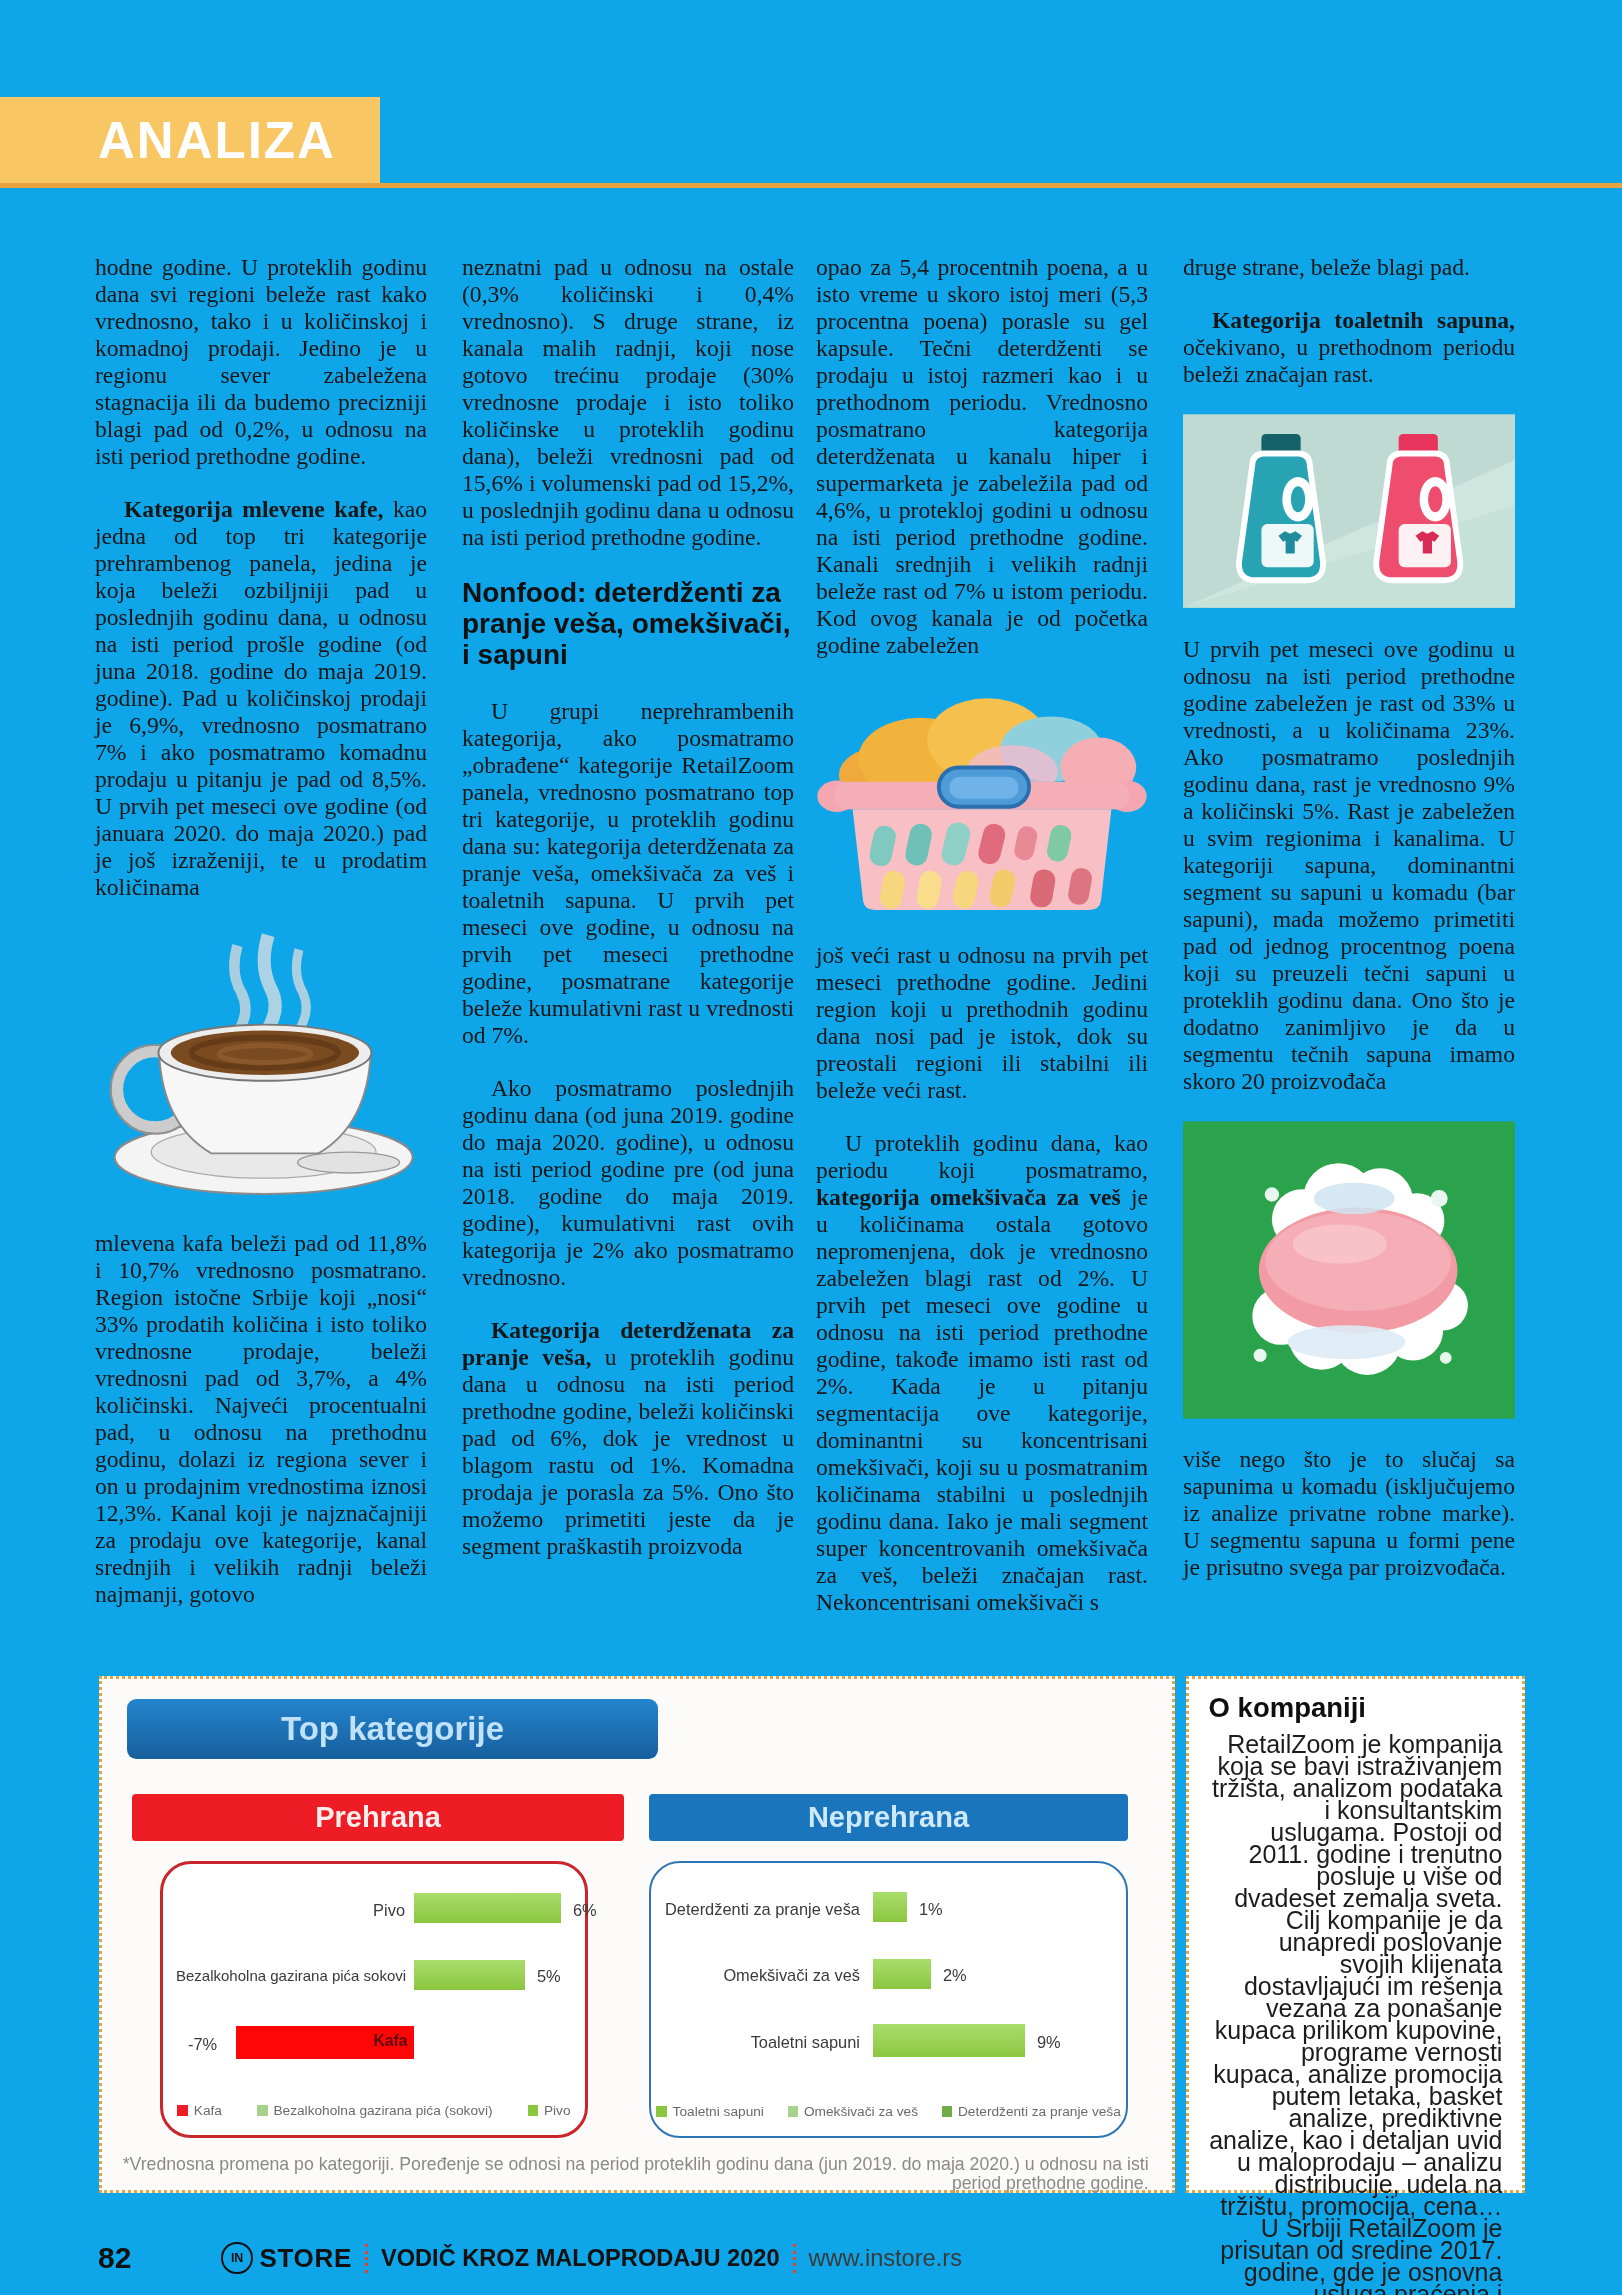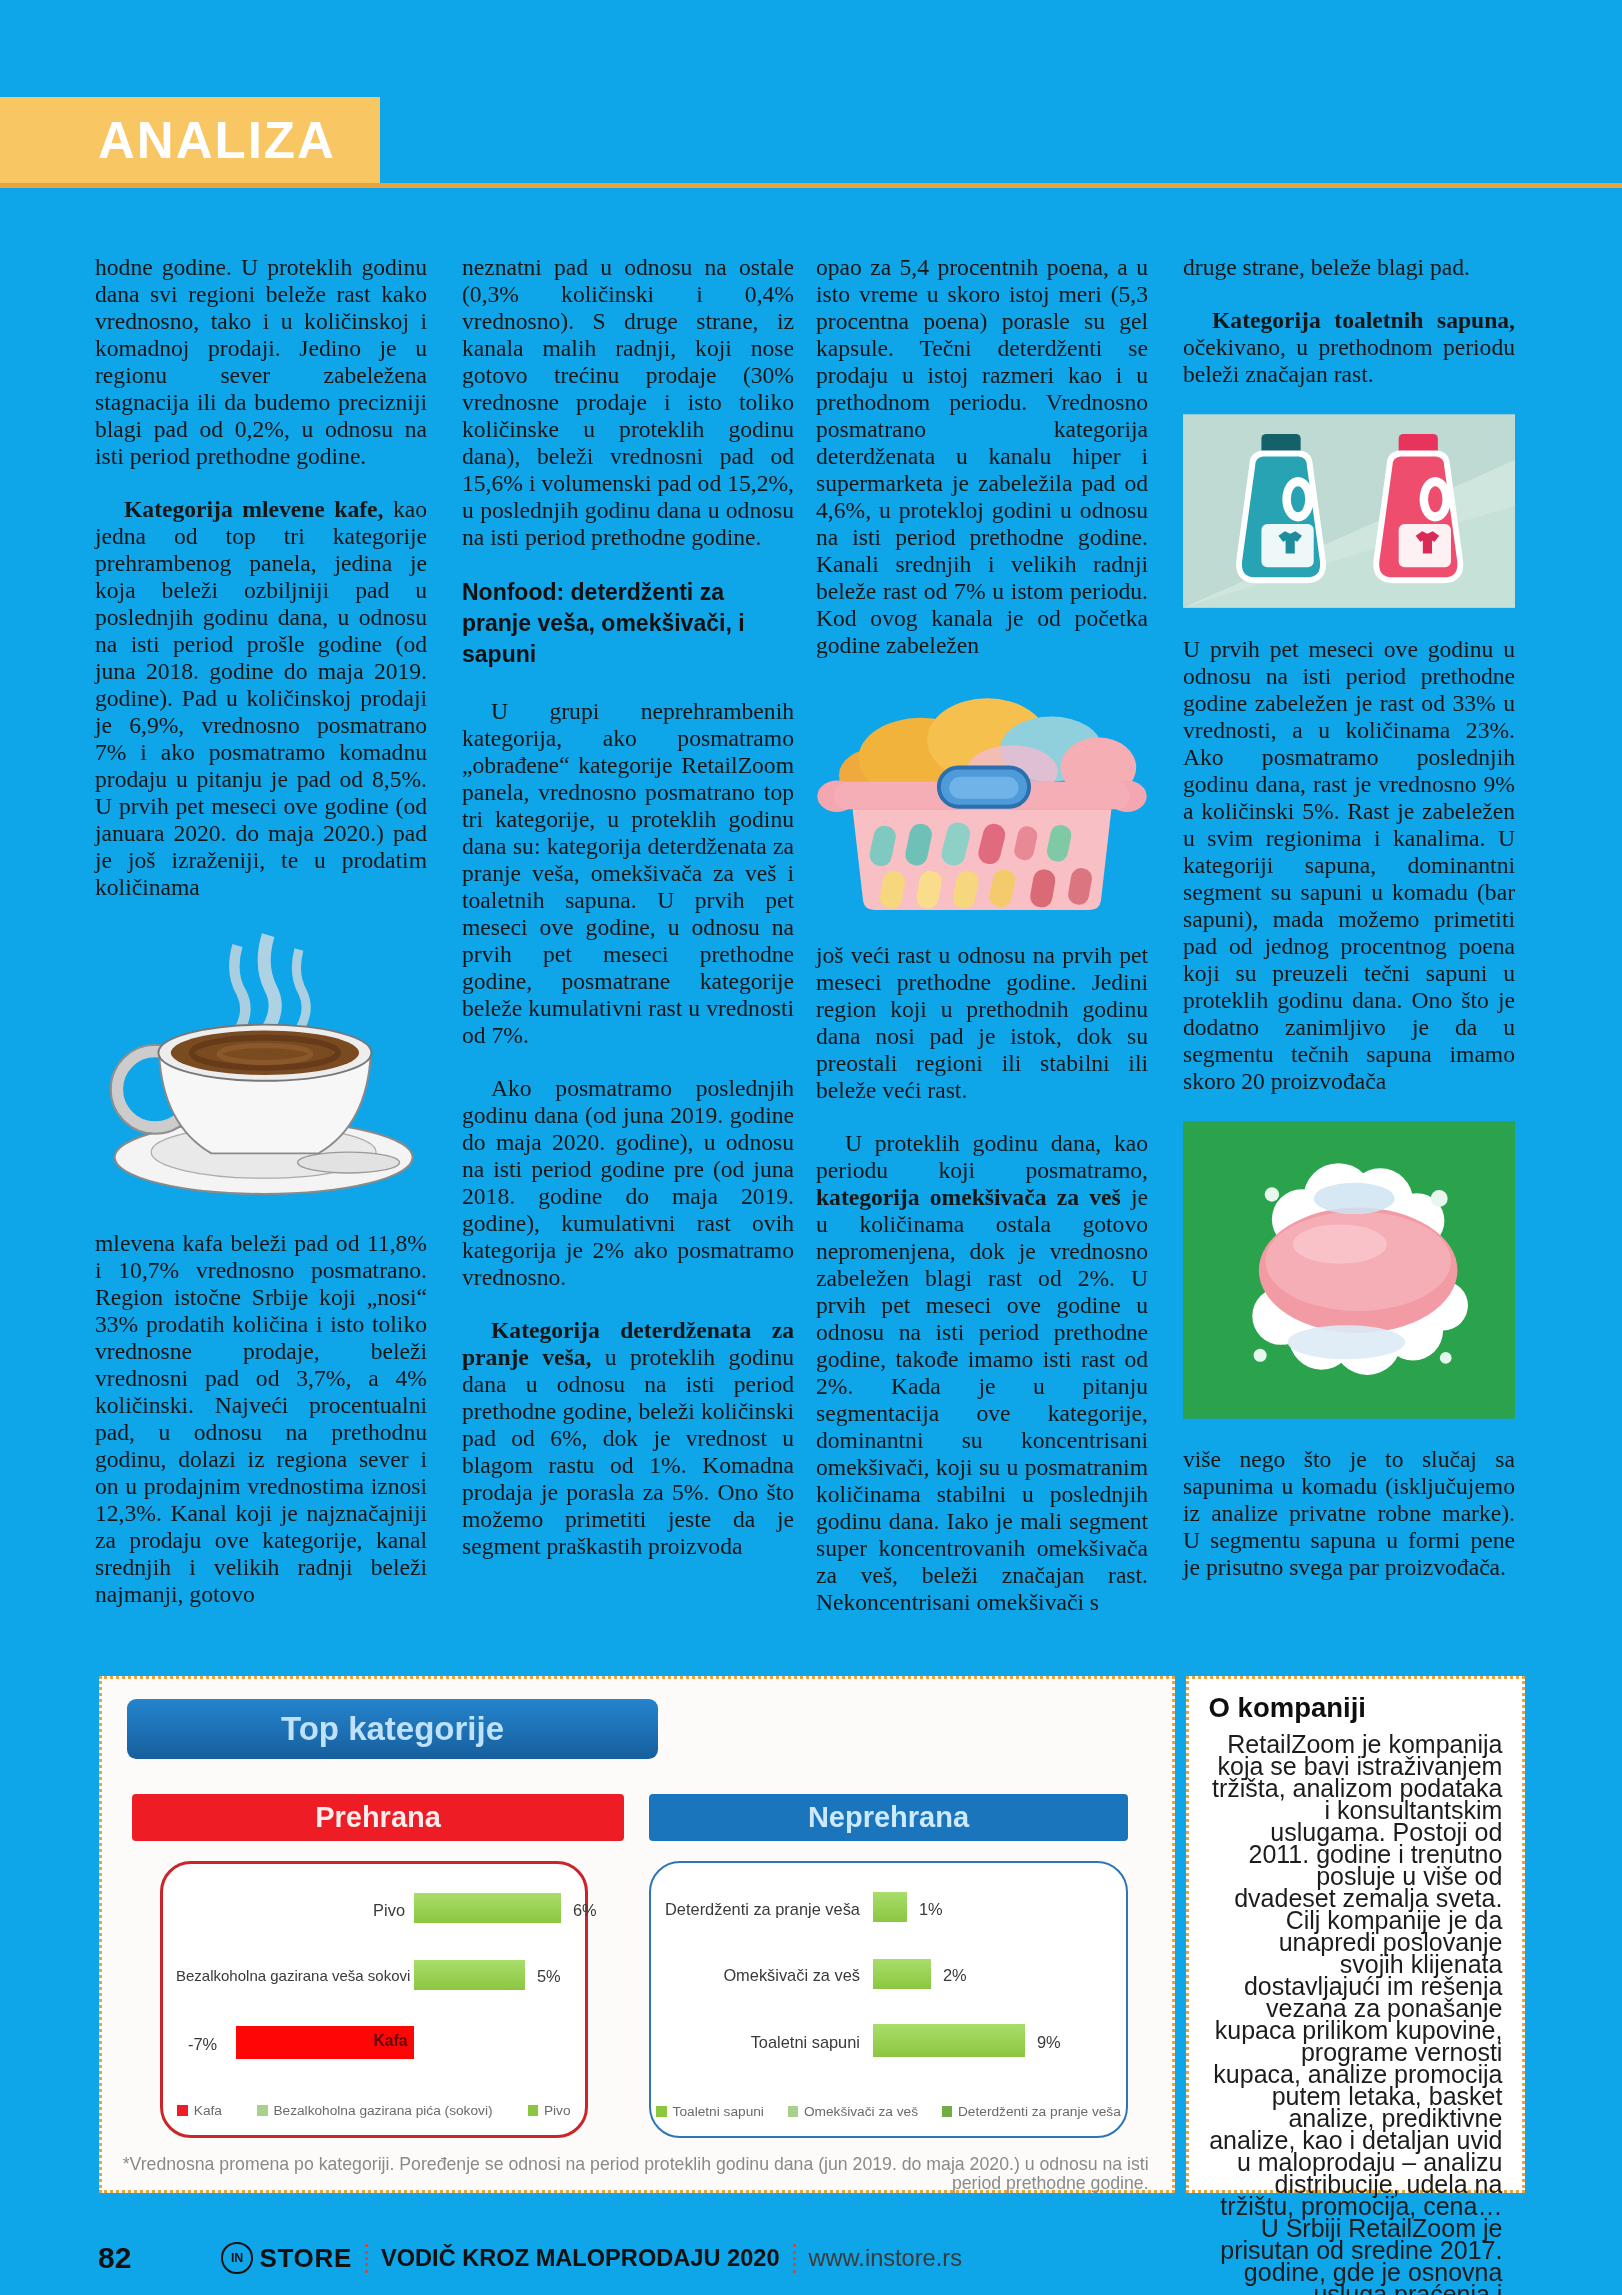--- a/index.html
+++ b/index.html
@@ -13,21 +13,21 @@
               font-size:51px;letter-spacing:2px;color:#ffffff;}
   .kicker-rule{position:absolute;left:0;top:183px;width:1623px;height:4.6px;background:#E9A33C;}
 
   
   .col{position:absolute;top:254px;width:332px;}
   #col1{left:95px}#col2{left:462px}#col3{left:816px}#col4{left:1183px}
   .col p{margin:0 0 26px 0;font-size:23.6px;line-height:27px;text-align:justify;}
   .col p.noindent{text-indent:0;}
   .col p.indent{text-indent:29px;}
   .col h2{margin:2.6px 0 27.5px 0;font-family:"Liberation Sans",sans-serif;font-weight:bold;
-          font-size:23px;line-height:31px;color:#101010;text-align:left;}
+          font-size:28px;line-height:31px;color:#101010;text-align:left;}
   .illus{margin:17px 0 27.5px 0;}
   .illus svg{display:block;}
 
   
   .chart-panel{position:absolute;left:99px;top:1676px;width:1076px;height:517px;box-sizing:border-box;
                border:3.9px dotted #E9A33C;background:#FCFBFA;font-family:"Liberation Sans",sans-serif;}
   .chart-title{position:absolute;left:25px;top:20px;width:531px;height:60px;border-radius:9.2px;
                background:linear-gradient(180deg,#2484cd,#175f9d);
                display:flex;align-items:center;justify-content:center;
                color:#BFE2FA;font-size:33px;font-weight:bold;}
@@ -211,21 +211,21 @@
       </div>
     <div class="cat-head blue">
         <span>Neprehrana</span>
       </div>
 
     <div class="bars-box red-box">
       <div class="bar-label" style="left:13px;top:37px;width:229px;">Pivo</div>
       <div class="hbar green" style="left:251px;top:29px;width:147px;"></div>
       <div class="bar-val" style="left:410px;top:37px;">6%</div>
 
-      <div class="bar-label" style="left:13px;top:103px;width:229px;font-size:15px;">Bezalkoholna gazirana veša sokovi</div>
+      <div class="bar-label" style="left:13px;top:103px;width:229px;font-size:15px;">Bezalkoholna gazirana pića sokovi</div>
       <div class="hbar green" style="left:251px;top:96px;width:111px;"></div>
       <div class="bar-val" style="left:374px;top:103px;">5%</div>
 
       <div class="bar-val" style="left:25px;top:171px;">-7%</div>
       <div class="hbar redbar" style="left:73px;top:162px;width:178px;height:33px;">
         <span class="inbar">Kafa</span>
       </div>
 
       <div class="legend">
         <span class="leg">

